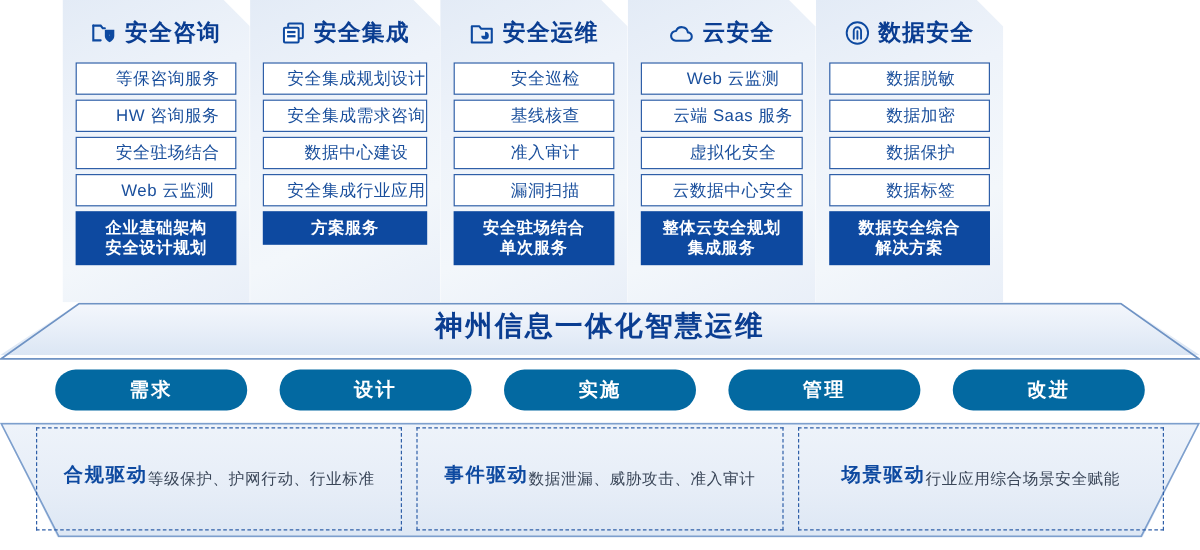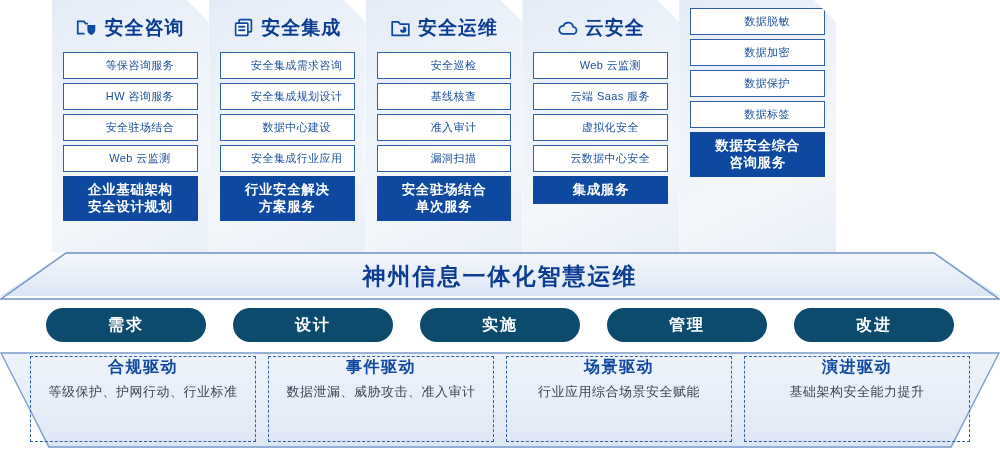--- a/index.html
+++ b/index.html
@@ -33,21 +33,21 @@
   }
   .card-head .ttl{
     font-size:19px;font-weight:bold;color:#0a3d91;letter-spacing:1px;
     line-height:1;
   }
   .ic{width:21px;height:21px;display:block;flex:0 0 auto;}
   .item{
     background:#ffffff;
     border:1.6px solid #2f5fa8;
     color:#1a4f9c;
-    font-size:11px;
+    font-size:14px;
     height:27px;line-height:25px;
     text-align:center;
     margin-bottom:4px;
     box-sizing:border-box;
     white-space:nowrap;
     letter-spacing:.4px;
     padding-left:19px;
   }
   .item:last-of-type{margin-bottom:5px;}
   .summary{
@@ -60,40 +60,40 @@
     letter-spacing:.6px;
   }
   .summary span{display:block;}
 
   
   .banner{
     position:absolute;left:0;top:252px;width:1000px;height:44px;
     background:linear-gradient(180deg,#f4f7fc 0%,#e7eef8 55%,#dbe6f4 100%);
     -webkit-clip-path:polygon(66px 0, 934px 0, 1000px 100%, 0 100%);
     clip-path:polygon(66px 0, 934px 0, 1000px 100%, 0 100%);
-    display:flex;align-items:center;justify-content:center;
+    display:flex;justify-content:center;
   }
   .banner-line{
     position:absolute;left:0;top:252px;width:1000px;height:48px;
     pointer-events:none;
   }
   .banner-title{
     font-size:23px;font-weight:bold;color:#0a3d91;letter-spacing:2px;
     margin-top:4px;
   }
 
   
   .pills{
     position:absolute;left:0;top:308px;width:1000px;height:38px;
     display:flex;justify-content:space-between;padding:0 46px;
     box-sizing:border-box;
   }
   .pill{
     width:160px;height:34px;border-radius:17px;
-    background:#0c4a6e;
+    background:#0369a1;
     color:#ffffff;font-size:16px;font-weight:bold;letter-spacing:2px;
     display:flex;align-items:center;justify-content:center;
   }
 
   
   .bottom{
     position:absolute;left:0;top:352px;width:1000px;height:96px;
     background:linear-gradient(180deg,#eef3fa 0%,#e6edf7 60%,#dde7f4 100%);
     -webkit-clip-path:polygon(0 0, 1000px 0, 952px 100%, 48px 100%);
     clip-path:polygon(0 0, 1000px 0, 952px 100%, 48px 100%);
@@ -103,21 +103,21 @@
   }
   .drivers{
     position:absolute;left:0;top:356px;width:1000px;height:86px;
     display:flex;justify-content:space-between;
     padding:0 24px;box-sizing:border-box;
   }
   .driver{
     flex:1;
     border:1.6px dashed #2f5fa8;
     margin:0 6px;
-    display:flex;flex-direction:column;align-items:center;justify-content:flex-start;
+    display:flex;flex-direction:row;align-items:center;justify-content:center;
     box-sizing:border-box;
     background:transparent;
   }
   .driver-title{
     font-size:16px;font-weight:bold;color:#0d49a0;letter-spacing:1.5px;
     margin-bottom:5px;
   }
   .driver-sub{
     font-size:13px;color:#3a4658;letter-spacing:.5px;white-space:nowrap;
   }
@@ -156,26 +156,25 @@
         <span class="ic">
           <svg viewBox="0 0 24 24" width="21" height="21" fill="none" stroke="#0d49a0" stroke-width="1.9">
             <rect x="7" y="3" width="14" height="14" rx="1"></rect>
             <rect x="3" y="7" width="14" height="14" rx="1" fill="#ffffff"></rect>
             <rect x="6" y="10" width="8" height="2.2" fill="#0d49a0" stroke="none"></rect>
             <rect x="6" y="14" width="8" height="2.2" fill="#0d49a0" stroke="none"></rect>
           </svg>
         </span>
         <span class="ttl">安全集成</span>
       </div>
+      <div class="item">安全集成规划设计</div>
       <div class="item">安全集成需求咨询</div>
-      <div class="item">安全集成规划设计</div>
       <div class="item">数据中心建设</div>
       <div class="item">安全集成行业应用</div>
       <div class="summary">
-        <span>行业安全解决</span>
         <span>方案服务</span>
       </div>
     </div>
 
     <div class="card">
       <div class="card-head">
         <span class="ic">
           <svg viewBox="0 0 24 24" width="21" height="21" fill="none" stroke="#0d49a0" stroke-width="2">
             <path d="M2.5 5.5h7l2 2.5h10v13h-19z" stroke-linejoin="round"></path>
             <path d="M11.5 14.5a3.6 3.6 0 1 0 3.6-3.6v3.6z" fill="#0d49a0" stroke="none"></path>
@@ -200,32 +199,43 @@
             <path d="M6.8 18.5h10.4a3.8 3.8 0 0 0 .5-7.6 5.6 5.6 0 0 0-10.7-1.3 3.9 3.9 0 0 0-.2 8.9z" stroke-linejoin="round"></path>
           </svg>
         </span>
         <span class="ttl">云安全</span>
       </div>
       <div class="item">Web 云监测</div>
       <div class="item">云端 Saas 服务</div>
       <div class="item">虚拟化安全</div>
       <div class="item">云数据中心安全</div>
       <div class="summary">
+        <span>整体云安全规划</span>
         <span>集成服务</span>
       </div>
     </div>
 
     <div class="card">
+      <div class="card-head">
+        <span class="ic">
+          <svg viewBox="0 0 24 24" width="21" height="21" fill="none" stroke="#0d49a0" stroke-width="1.8">
+            <circle cx="12" cy="12" r="10.2"></circle>
+            <path d="M8.5 17.5V10a3.5 3.5 0 0 1 7 0v7.5" stroke-linecap="round"></path>
+            <path d="M12 17.5v-7.3" stroke-linecap="round"></path>
+          </svg>
+        </span>
+        <span class="ttl">数据安全</span>
+      </div>
       <div class="item">数据脱敏</div>
       <div class="item">数据加密</div>
       <div class="item">数据保护</div>
       <div class="item">数据标签</div>
       <div class="summary">
         <span>数据安全综合</span>
-        <span>咨询服务</span>
+        <span>解决方案</span>
       </div>
     </div>
 
   </div>
 
   <div class="banner">
     <span class="banner-title">神州信息一体化智慧运维</span>
   </div>
   <svg class="banner-line" viewBox="0 0 1000 48" preserveAspectRatio="none">
     <polygon points="66,1 934,1 999,47 1,47" fill="none" stroke="#6f93c4" stroke-width="1.4"></polygon>
@@ -250,19 +260,15 @@
       <div class="driver-sub">等级保护、护网行动、行业标准</div>
     </div>
     <div class="driver">
       <div class="driver-title">事件驱动</div>
       <div class="driver-sub">数据泄漏、威胁攻击、准入审计</div>
     </div>
     <div class="driver">
       <div class="driver-title">场景驱动</div>
       <div class="driver-sub">行业应用综合场景安全赋能</div>
     </div>
-    <div class="driver">
-      <div class="driver-title">演进驱动</div>
-      <div class="driver-sub">基础架构安全能力提升</div>
-    </div>
   </div>
 
 </div>
 
 </body></html>

